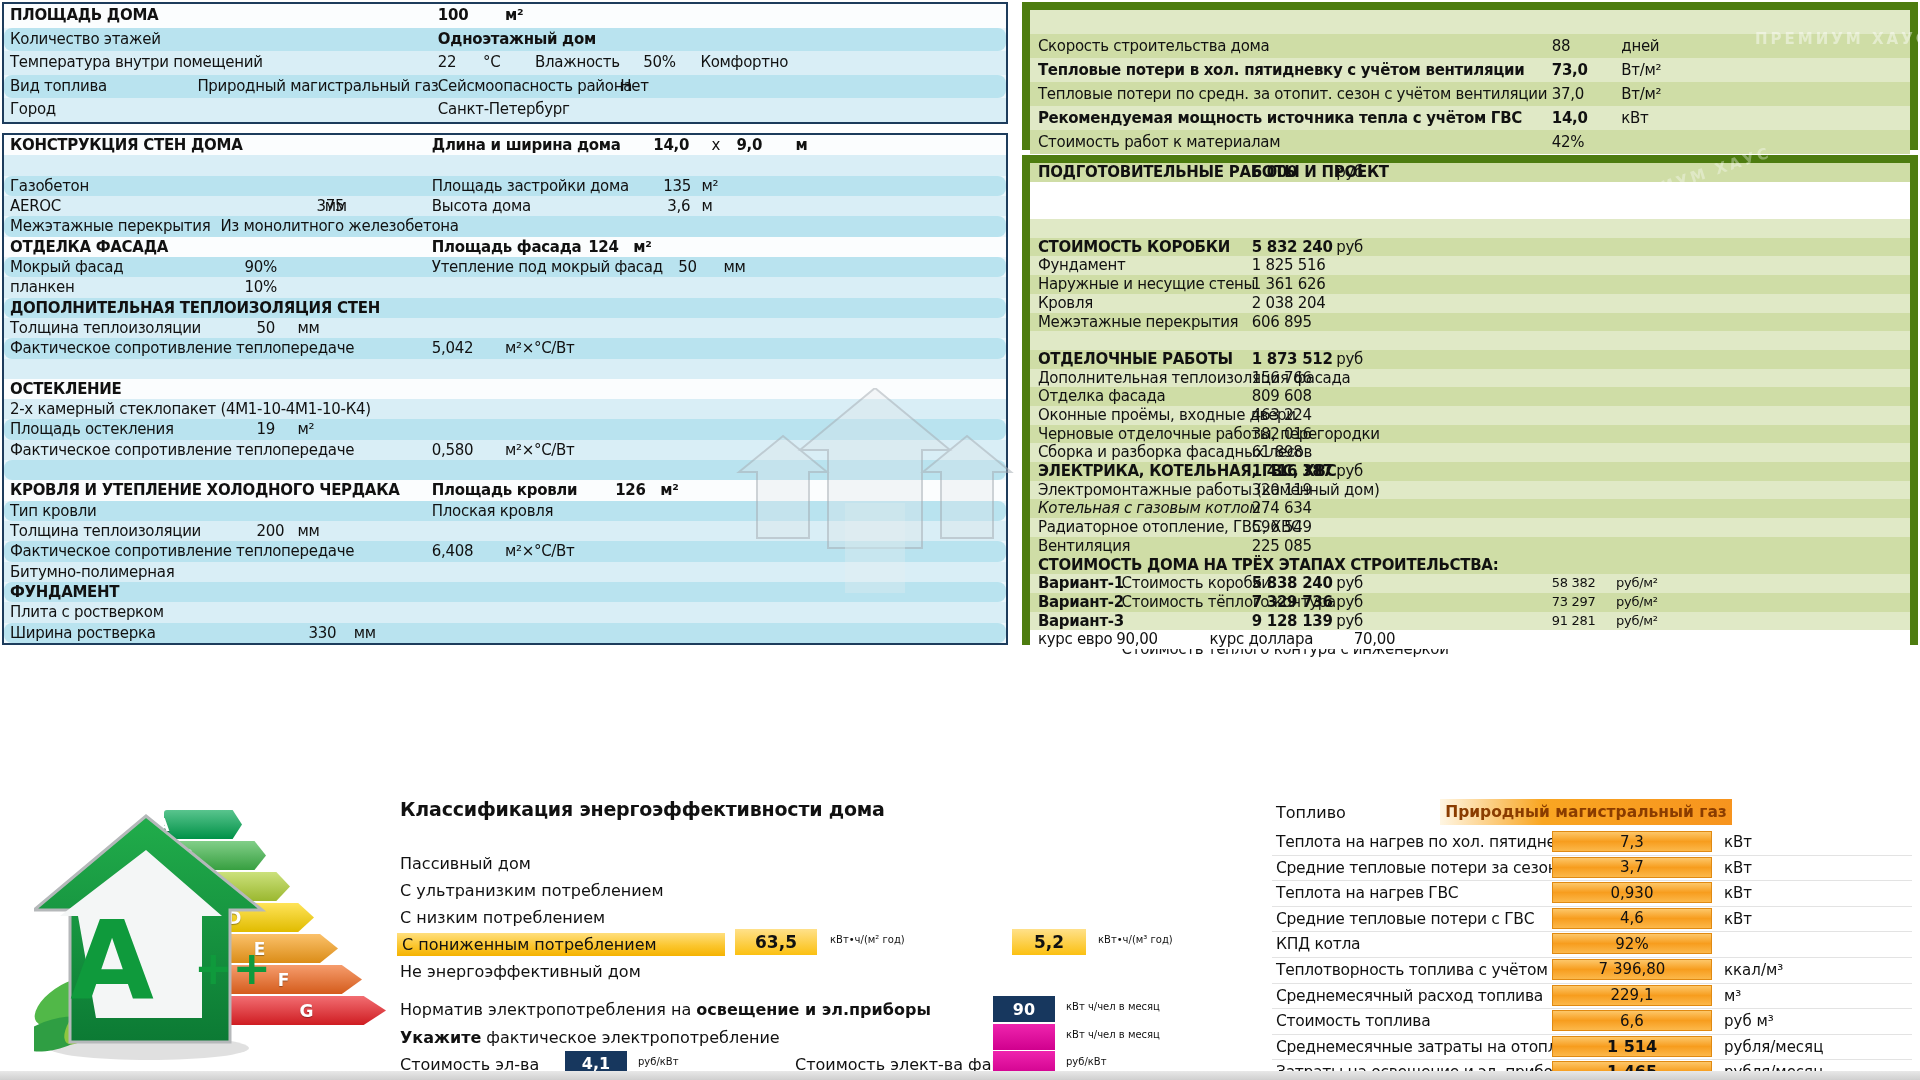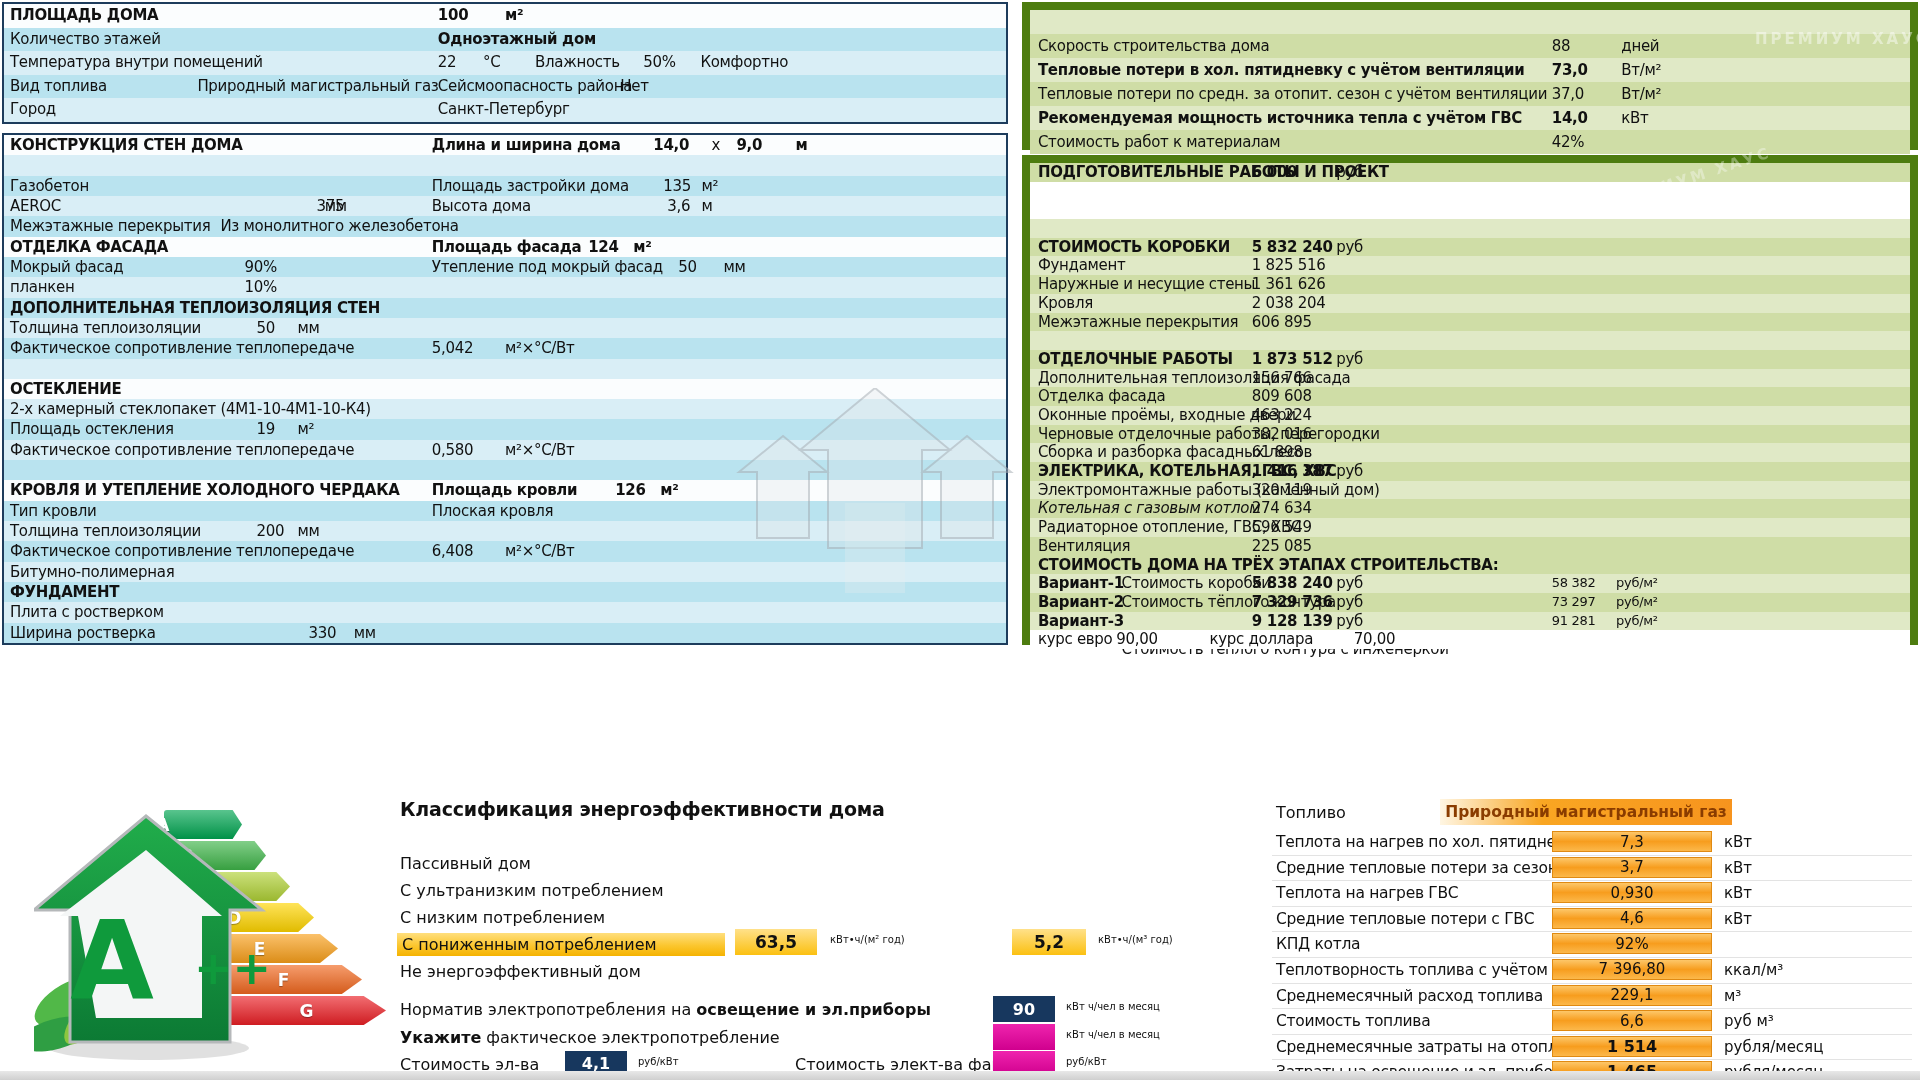--- a/index.html
+++ b/index.html
@@ -10,21 +10,21 @@
   .panel{position:absolute;box-sizing:border-box;}
   .panel.blue{border:2px solid #1d3c5c;background:#eaf6fb;}
   .panel.green{border:8px solid #4d7c0f;background:#dce7bd;}
   .trow{position:absolute;left:0;right:0;}
   .tcell{position:absolute;white-space:nowrap;font-size:15px;letter-spacing:-0.3px;}
   .tcell.b{font-weight:bold;}
   .tcell.small{font-size:13px;}
   
   .bg-w{background:#fbfdfe;}
   .bg-l{background:#d9eef6;}
-  .bg-d{background:#b9e3ef;}
+  .bg-d{background:#b9e3ef;border-radius:8px;}
   
   .bg-G{background:#cfdda6;}
   .bg-g{background:#e0e9c6;}
   .bg-W{background:#ffffff;}
 
   
   .wm-text{position:absolute;color:#fff;opacity:.45;font-weight:bold;letter-spacing:3px;font-size:15px;white-space:nowrap;}
   #wm-house{position:absolute;left:735px;top:388px;opacity:.55;}
 
   

